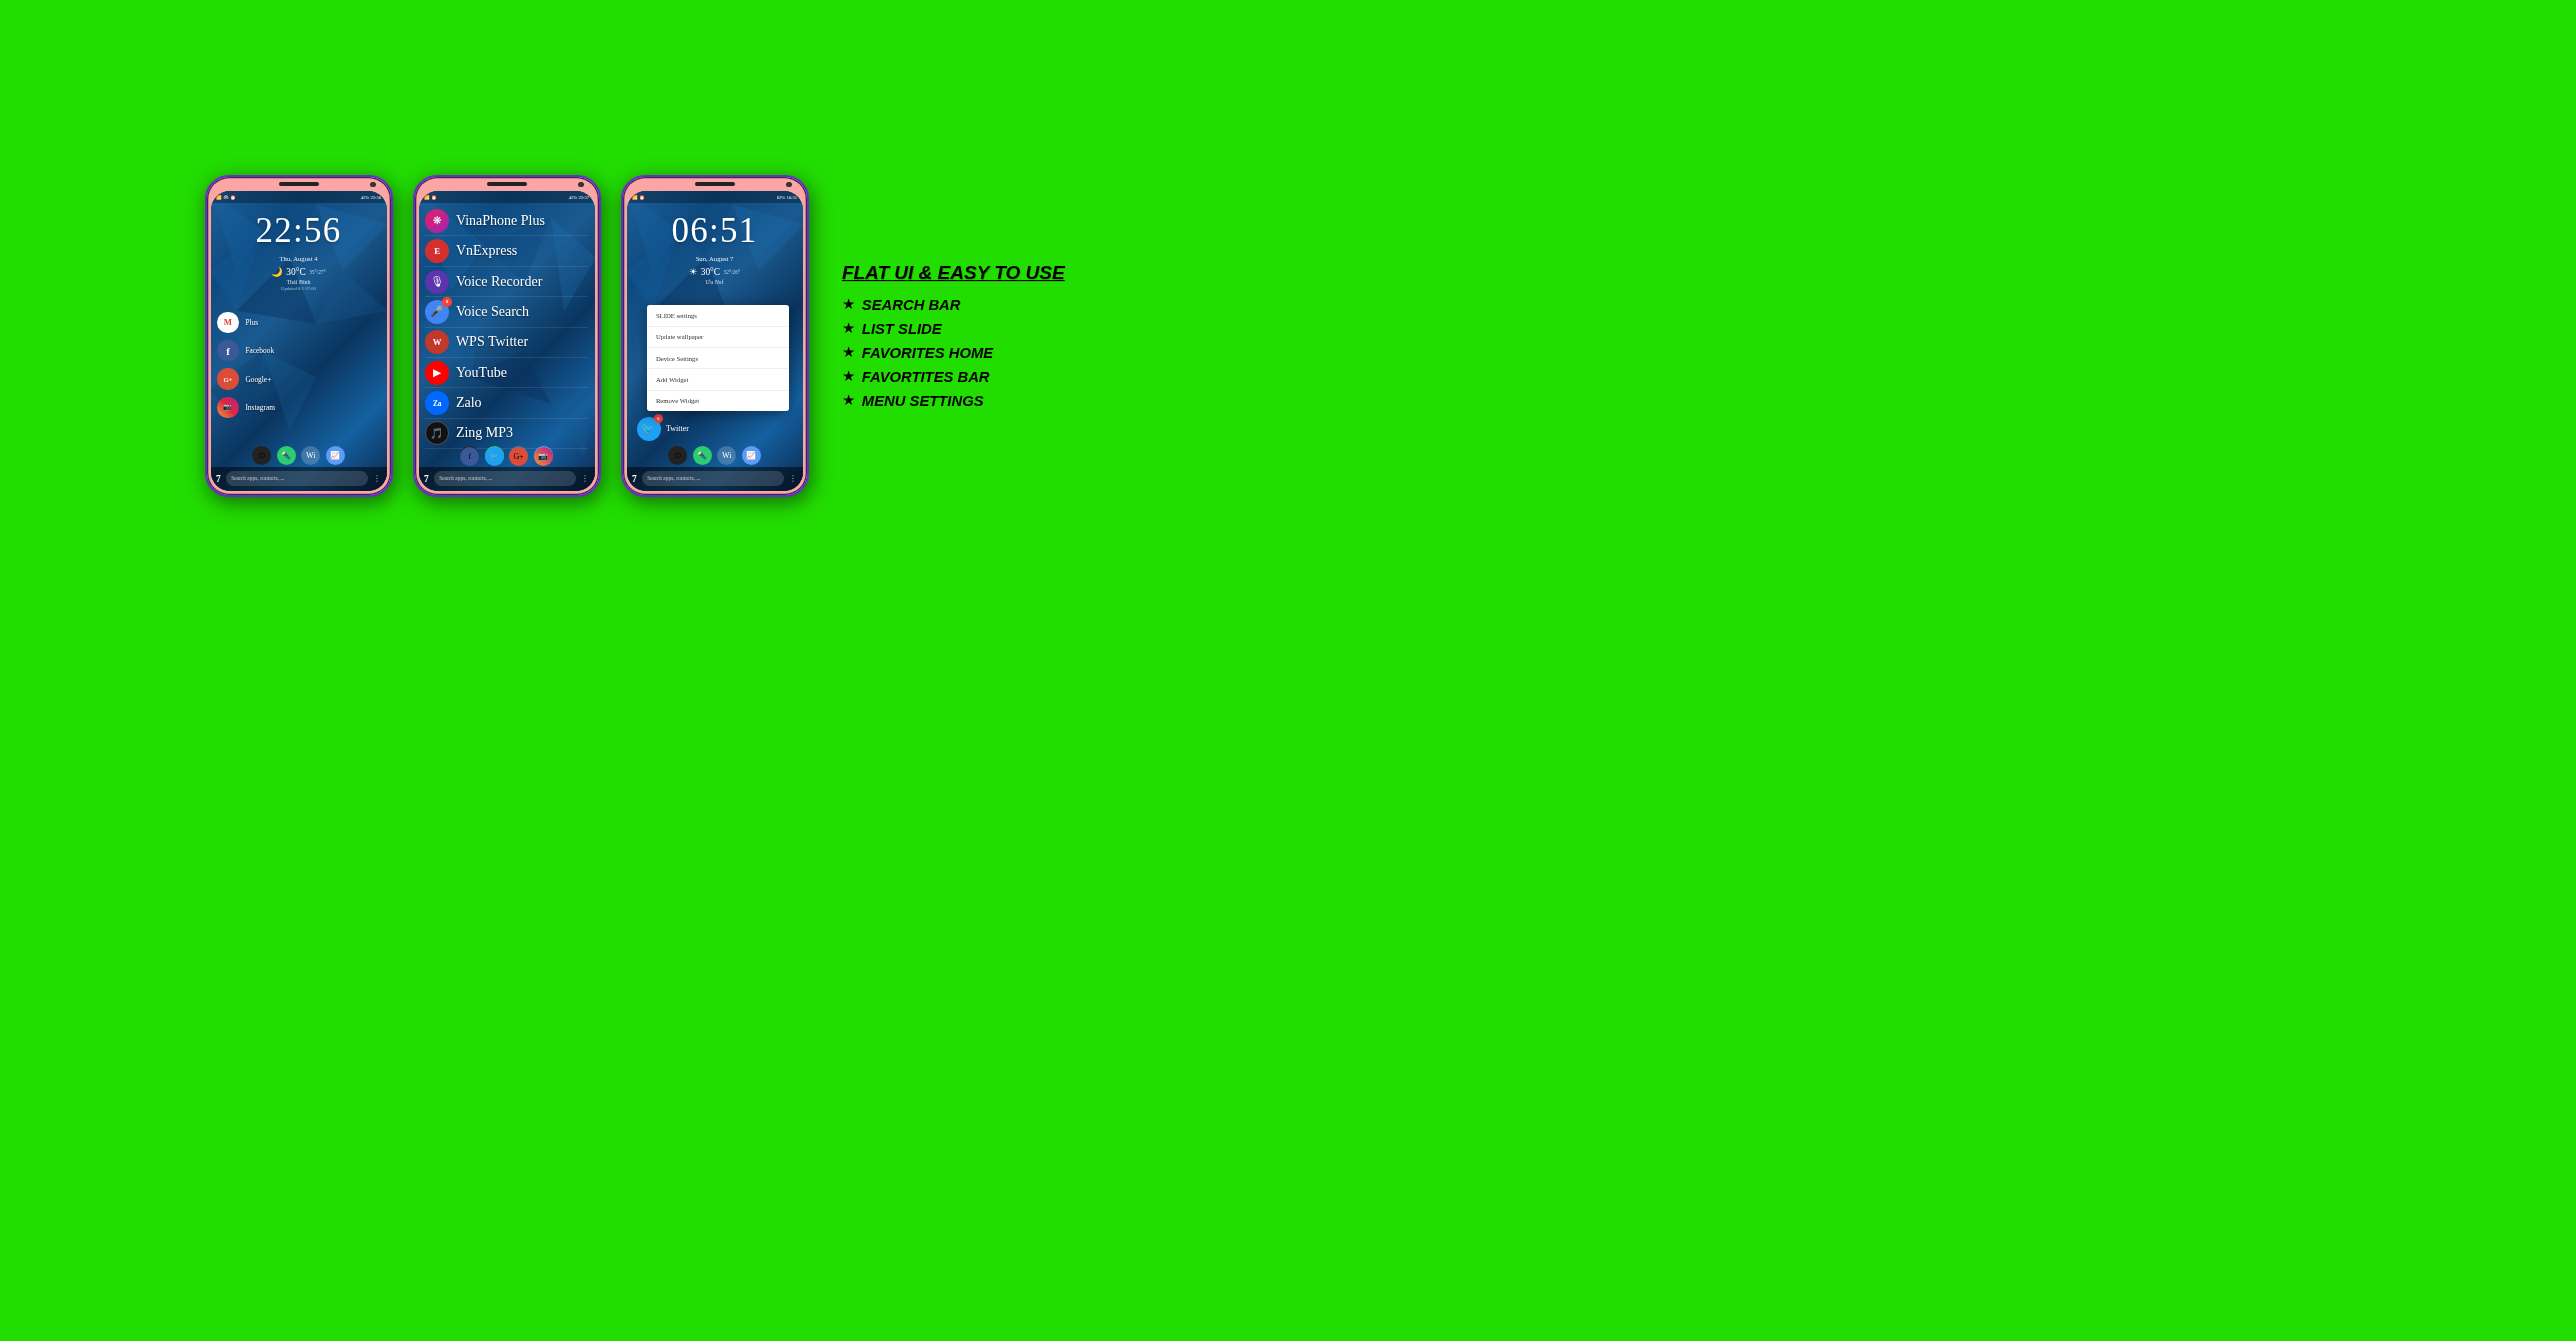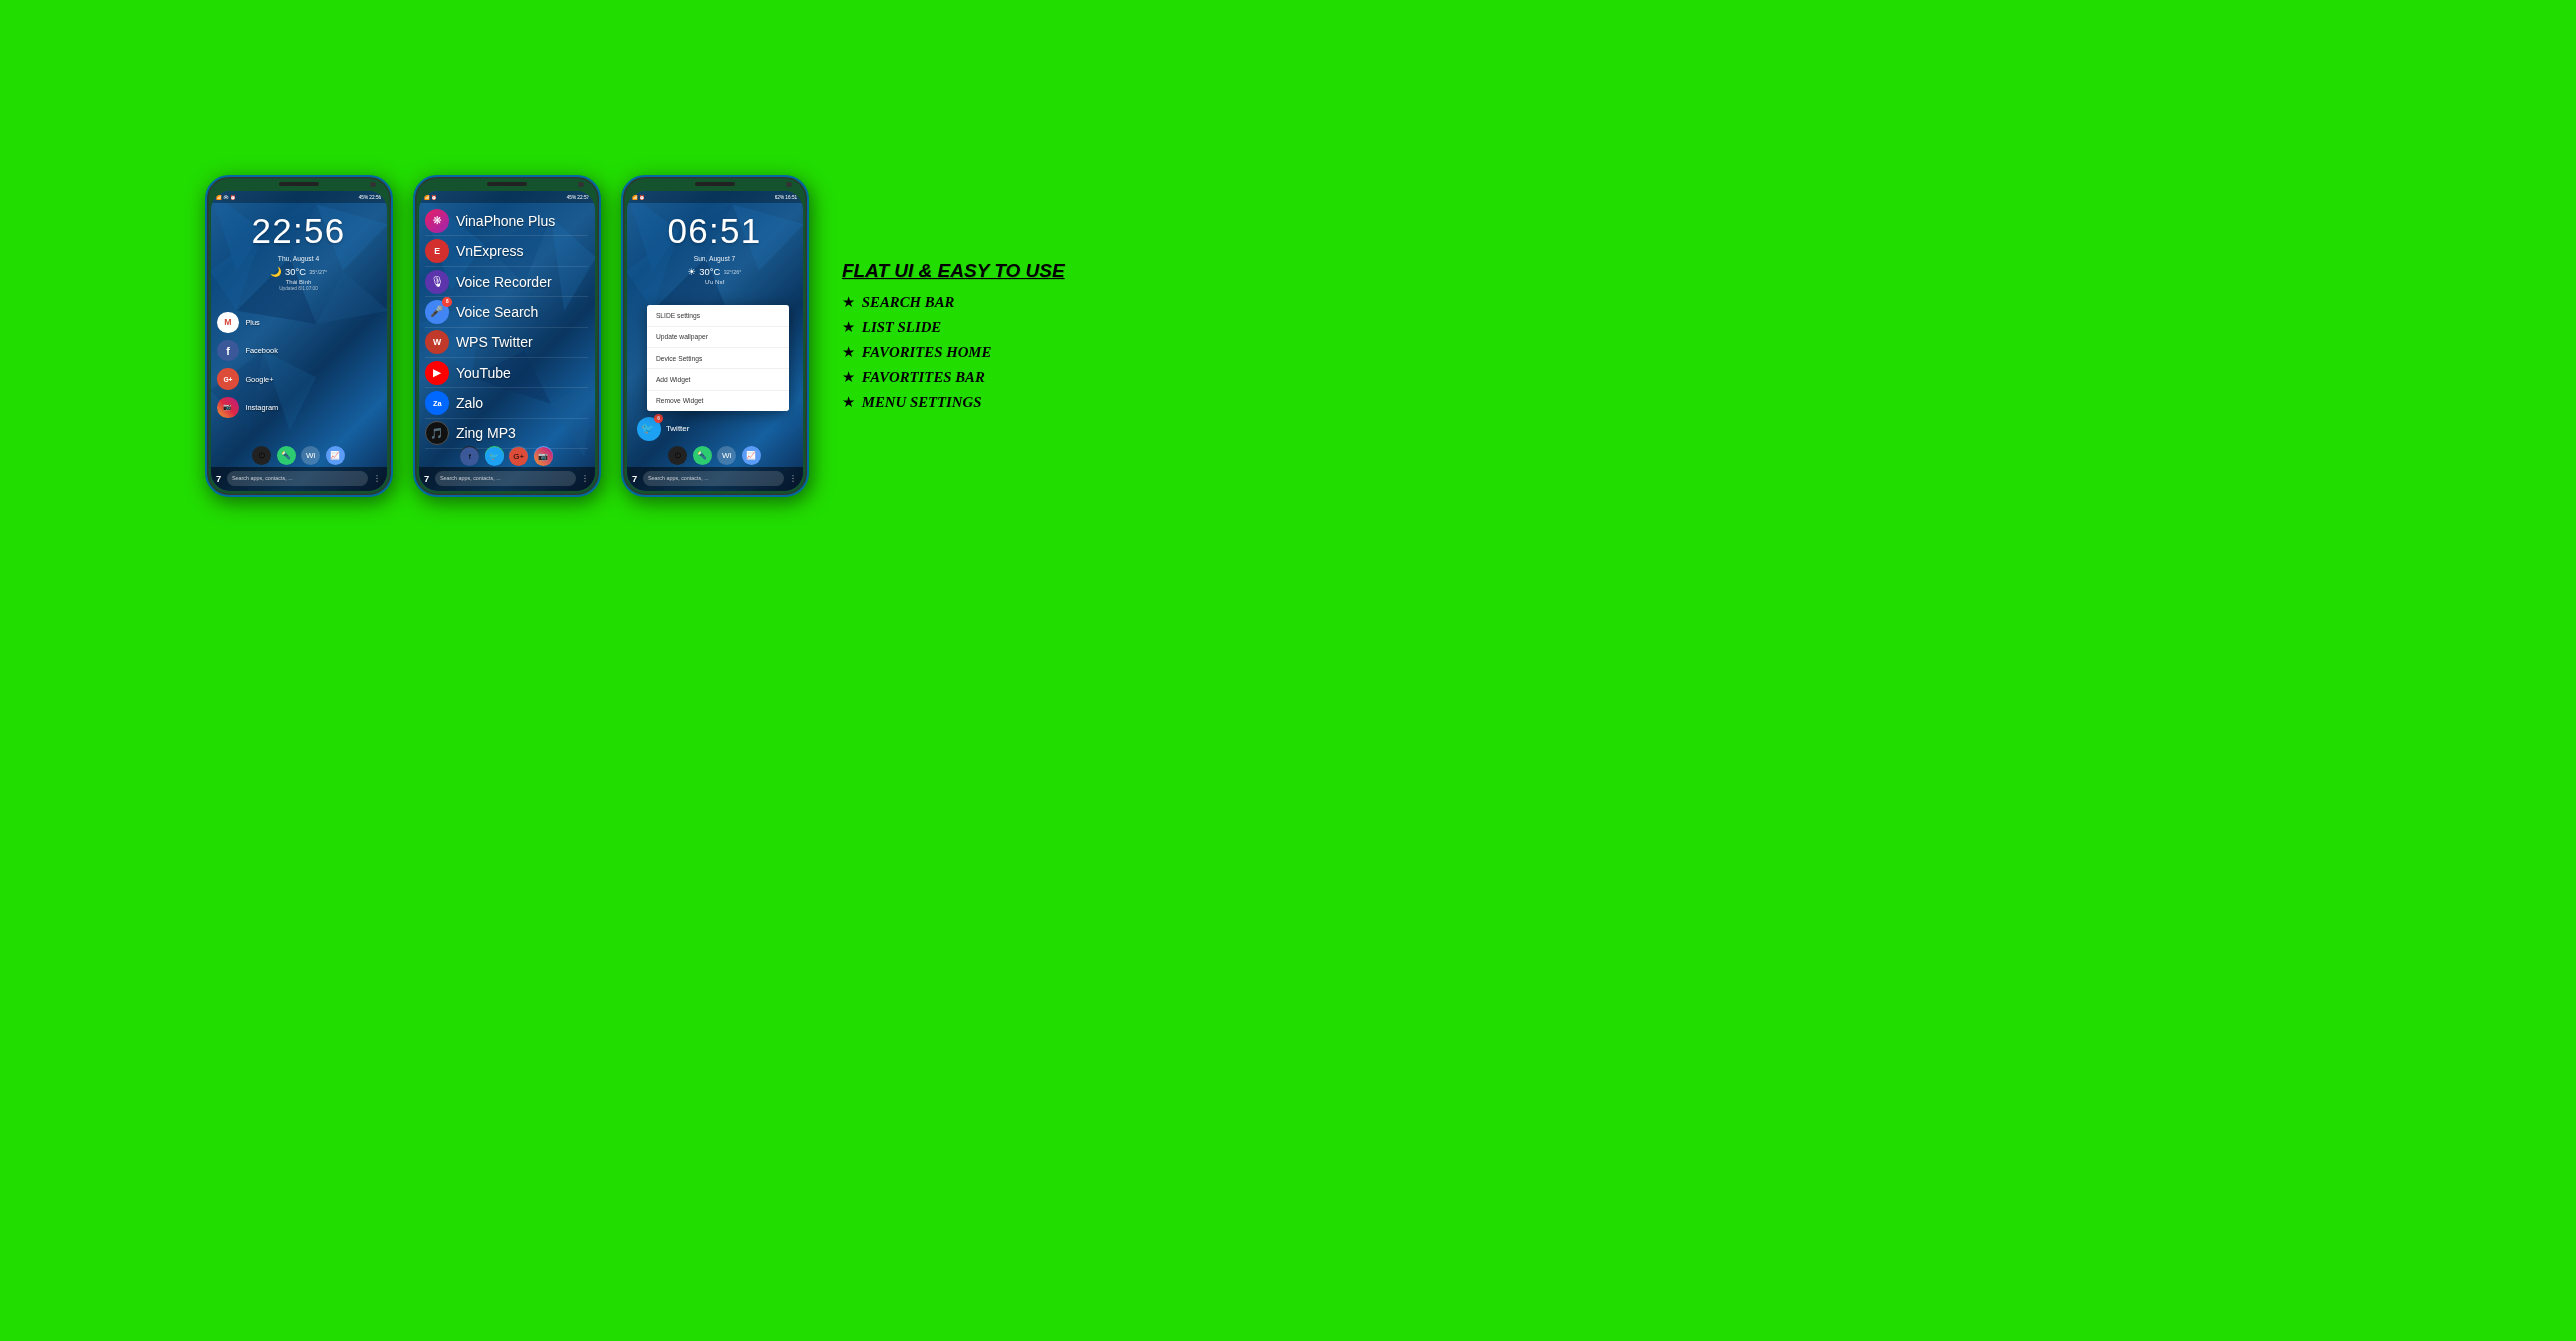--- a/index.html
+++ b/index.html
@@ -20,26 +20,27 @@
       align-items: center;
       justify-content: center;
       gap: 20px;
       padding: 27px 13.4px;
     }
 
     
     .phone {
       width: 188px;
       height: 322px;
-      background: #14532d;
+      background: #fca5a5;
       border-radius: 24px;
-      border: 2px solid #0369a1;
+      border: 2px solid #6d28d9;
       position: relative;
       box-shadow: 2.7px 5.4px 20px rgba(0,0,0,0.5), inset 0 0 0 1.3px #333;
       overflow: hidden;
+      font-family: Liberation Serif, serif;
     }
 
     .phone::before {
       content: '';
       position: absolute;
       top: 5.4px;
       left: 50%;
       transform: translateX(-50%);
       width: 40px;
       height: 4px;
@@ -346,21 +347,21 @@
       gap: 6.7px;
     }
 
     .star-icon {
       color: #000;
       font-size: 14.8px;
       line-height: 1;
     }
 
     .feature-label {
-      font-family: Liberation Serif, serif;
+      font-family: Liberation Sans, sans-serif;
       font-size: 14.8px;
       font-weight: 900;
       font-style: italic;
       color: #000;
     }
 
     .badge {
       position: absolute;
       top: -2.7px;
       right: -2.7px;

